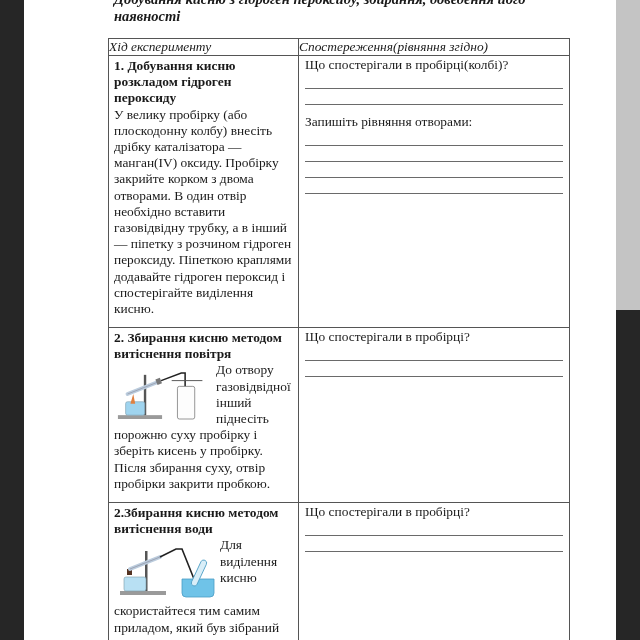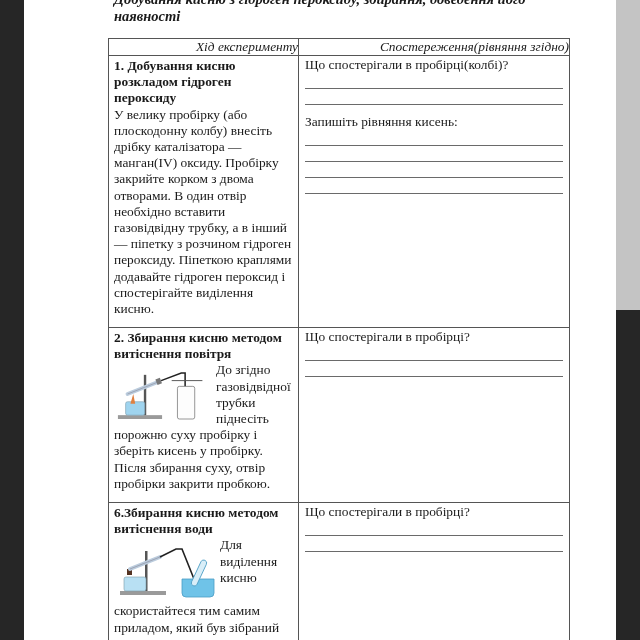--- a/index.html
+++ b/index.html
@@ -18,21 +18,21 @@
 
   table.exp {
     position: absolute; left: 84px; top: 38px; width: 461px;
     border-collapse: collapse; table-layout: fixed;
     font-family: "Liberation Serif", serif; color: #1a1a1a;
   }
   table.exp td, table.exp th {
     border: 1px solid #555; vertical-align: top; font-size: 13.4px; line-height: 16.2px;
   }
   table.exp th {
-    font-weight: normal; font-style: italic; text-align: right; height: 17px; line-height: 15px; font-size: 13.4px; margin-left: 36px;
+    font-weight: normal; font-style: italic; text-align: left; height: 17px; line-height: 15px; font-size: 13.4px; margin-left: 36px;
   }
   col.c1 { width: 190px; }
   col.c2 { width: 271px; }
   td.left { padding: 2px 4px 0 5px; }
   td.right { padding: 1px 5px 0 6px; }
   .step-title { font-weight: bold; }
   .row1 td { height: 272px; }
   .row2 td { height: 175px; font-family: Liberation Serif, serif; }
   .row3 td { height: 160px; }
 
@@ -70,21 +70,21 @@
         <tr class="row1">
           <td class="left">
             <div class="step-title">1. Добування кисню розкладом гідроген пероксиду</div>
             <div>У велику пробірку (або плоскодонну колбу) внесіть дрібку каталізатора — манган(IV) оксиду. Пробірку закрийте корком з двома отворами. В один отвір необхідно вставити газовідвідну трубку, а в інший — піпетку з розчином гідроген пероксиду. Піпеткою краплями додавайте гідроген пероксид і спостерігайте виділення кисню.</div>
           </td>
           <td class="right">
             <div>Що спостерігали в пробірці(колбі)?</div>
             <div class="rule"></div>
             <div class="rule"></div>
             <div class="gap"></div>
-            <div>Запишіть рівняння кисень:</div>
+            <div>Запишіть рівняння отворами:</div>
             <div class="rule"></div>
             <div class="rule"></div>
             <div class="rule"></div>
             <div class="rule"></div>
           </td>
         </tr>
 
         <tr class="row2">
           <td class="left">
             <div class="step-title">2. Збирання кисню методом витіснення повітря</div>
@@ -96,35 +96,35 @@
                   <rect x="10" y="38" width="20" height="14" rx="2" fill="#9fd4ef" stroke="#7a9aaa" stroke-width="0.6"></rect>
                   <path d="M15 40 l3 -10 l2 10 z" fill="#e08040"></path>
                   <line x1="12" y1="30" x2="45" y2="17" stroke="#bcd" stroke-width="4" stroke-linecap="round"></line>
                   <line x1="12" y1="30" x2="45" y2="17" stroke="#889" stroke-width="0.6"></line>
                   <rect x="42" y="14" width="5" height="6" fill="#777" transform="rotate(-22 44 17)"></rect>
                   <polyline points="47,16 68,8 72,8 72,46" fill="none" stroke="#222" stroke-width="1.6"></polyline>
                   <line x1="58" y1="16" x2="90" y2="16" stroke="#555" stroke-width="1"></line>
                   <rect x="64" y="22" width="18" height="34" rx="2" fill="#fdfdfd" stroke="#777" stroke-width="0.8"></rect>
                 </svg>
               </div>
-              <div>До згідно газовідвідної трубки піднесіть</div>
+              <div>До отвору газовідвідної інший піднесіть</div>
             </div>
             <div class="clear"></div>
             <div>порожню суху пробірку і зберіть кисень у пробірку. Після збирання суху, отвір пробірки закрити пробкою.</div>
           </td>
           <td class="right">
             <div>Що спостерігали в пробірці?</div>
             <div class="rule"></div>
             <div class="rule"></div>
           </td>
         </tr>
 
         <tr class="row3">
           <td class="left">
-            <div class="step-title">6.Збирання кисню методом витіснення води</div>
+            <div class="step-title">2.Збирання кисню методом витіснення води</div>
             <div class="figure-wrap">
               <div class="fig3">
                 <svg viewBox="0 0 100 62">
                   <rect x="4" y="50" width="46" height="4" fill="#9a9a9a"></rect>
                   <rect x="29" y="10" width="2.5" height="40" fill="#555"></rect>
                   <rect x="8" y="36" width="22" height="14" rx="2" fill="#b8e0f3" stroke="#7a9aaa" stroke-width="0.6"></rect>
                   <rect x="11" y="28" width="5" height="6" fill="#553322"></rect>
                   <line x1="14" y1="28" x2="44" y2="16" stroke="#bcd" stroke-width="4" stroke-linecap="round"></line>
                   <line x1="14" y1="28" x2="44" y2="16" stroke="#889" stroke-width="0.6"></line>
                   <polyline points="44,16 60,8 66,8 82,48" fill="none" stroke="#222" stroke-width="1.6"></polyline>

